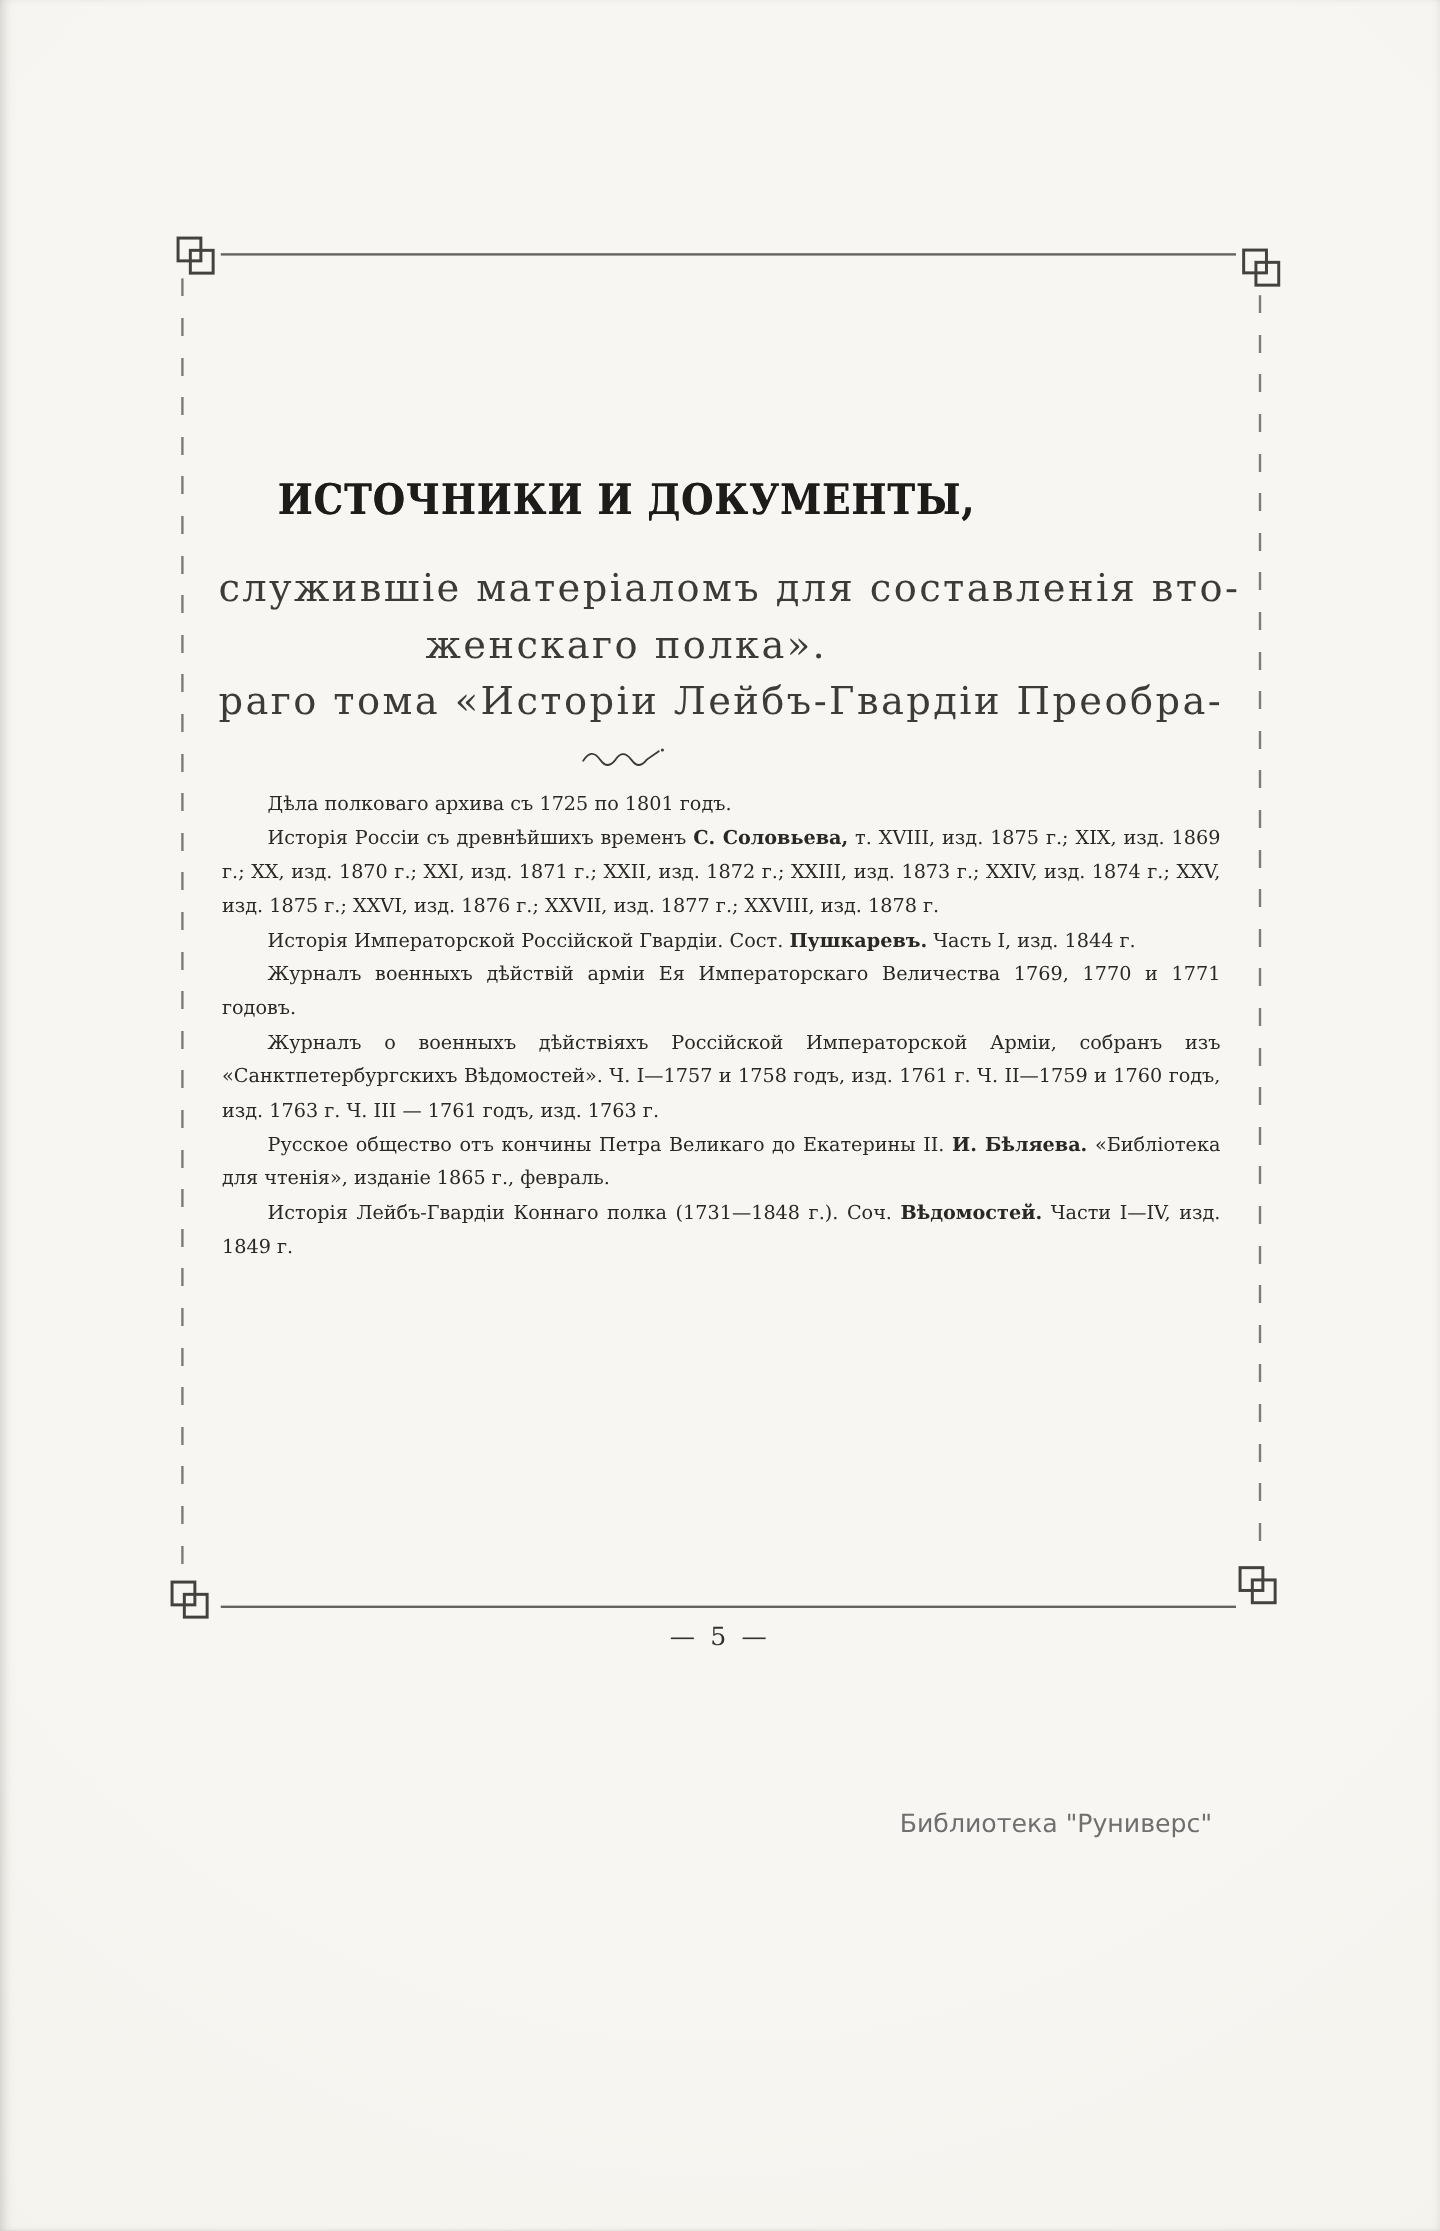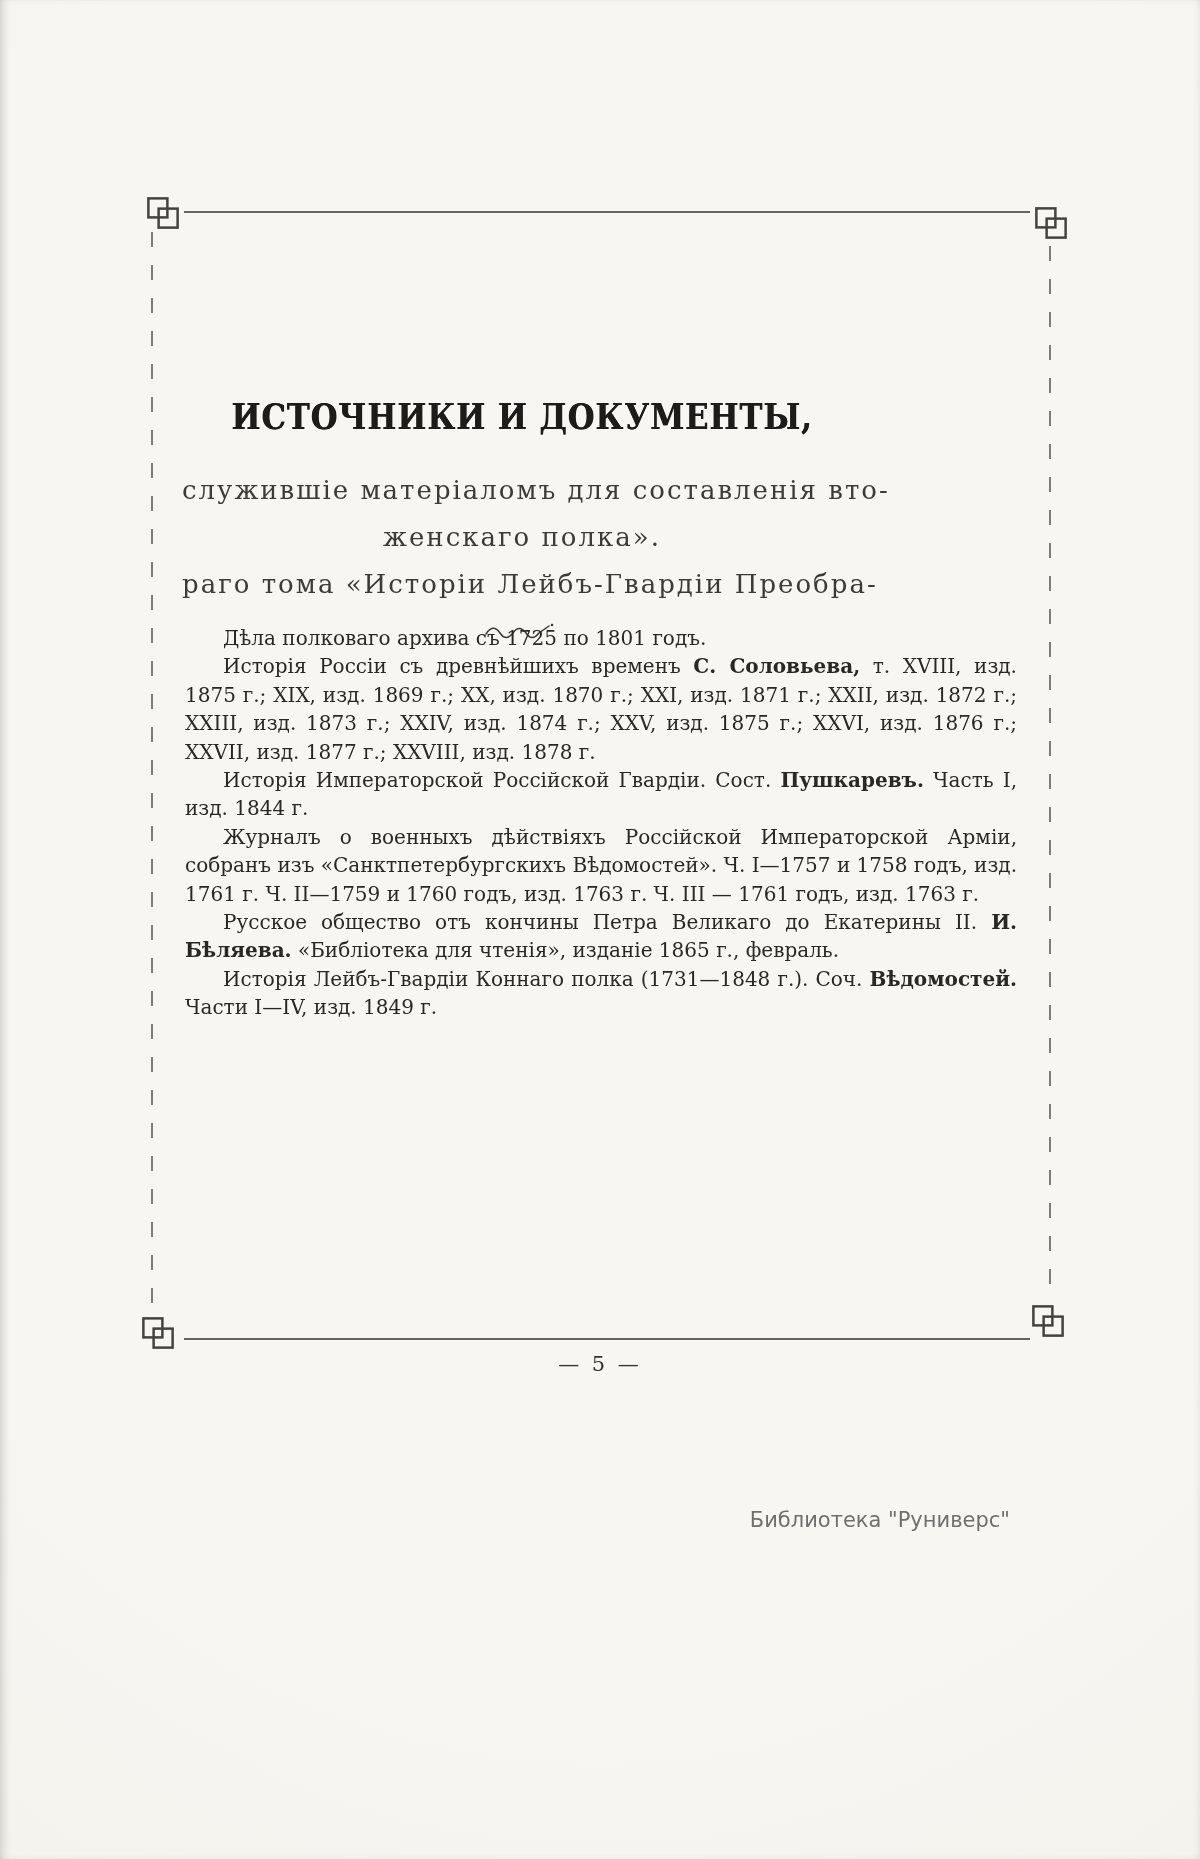--- a/index.html
+++ b/index.html
@@ -41,32 +41,32 @@
     line-height:1.1;
     letter-spacing:1px;
     color:#1d1c1a;
     transform:scaleX(.88);
     transform-origin:50% 50%;
     text-shadow:.4px 0 0 currentColor;
     white-space:nowrap;
   }
   .subtitle { margin-top:30px; }
   .sub-line {
-    font-size:26px;
+    font-size:32px;
     line-height:47px;
     letter-spacing:2px;
     color:#3c3b38;
     white-space:nowrap;
   }
   .flourish { margin-top:10px; }
 
   
   .body-text {
-    position:absolute; left:185px; top:624px; width:832px;
-    font-size:20px; line-height:28.4px;
+    position:absolute; left:185px; top:656px; width:832px;
+    font-size:16px; line-height:28.4px;
     text-align:justify;
     color:#292825;
   }
   .src { margin:0; text-indent:38px; }
   .src .b { font-weight:700; }
 
   
   .page-number {
     position:absolute; top:1352px; left:0; width:1200px;
     text-align:center;
@@ -114,20 +114,21 @@
     <svg class="flourish" width="84" height="26" viewBox="0 0 84 26">
       <path d="M6 16 q7 -11 14 -1 q6 9 13 0 q6 -9 13 0 q6 9 13 0 l10 -7" fill="none" stroke="#3a3936" stroke-width="1.5" stroke-linecap="round"></path>
       <circle cx="72" cy="7" r="1.3" fill="#3a3936"></circle>
     </svg>
   </div>
 
   <div class="body-text">
     <p class="src"><span>Дѣла полковаго архива съ 1725 по 1801 годъ.</span></p>
     <p class="src"><span>Исторія Россіи съ древнѣйшихъ временъ </span><span class="b">С. Соловьева,</span><span> т. XVIII, изд. 1875 г.; XIX, изд. 1869 г.; XX, изд. 1870 г.; XXI, изд. 1871 г.; XXII, изд. 1872 г.; XXIII, изд. 1873 г.; XXIV, изд. 1874 г.; XXV, изд. 1875 г.; XXVI, изд. 1876 г.; XXVII, изд. 1877 г.; XXVIII, изд. 1878 г.</span></p>
     <p class="src"><span>Исторія Императорской Россійской Гвардіи. Сост. </span><span class="b">Пушкаревъ.</span><span> Часть I, изд. 1844 г.</span></p>
+    <p class="src"><span>Журналъ военныхъ дѣйствій арміи Ея Императорскаго Величества 1769, 1770 и 1771 годовъ.</span></p>
     <p class="src"><span>Журналъ о военныхъ дѣйствіяхъ Россійской Императорской Арміи, собранъ изъ «Санктпетербургскихъ Вѣдомостей». Ч. I—1757 и 1758 годъ, изд. 1761 г. Ч. II—1759 и 1760 годъ, изд. 1763 г. Ч. III — 1761 годъ, изд. 1763 г.</span></p>
     <p class="src"><span>Русское общество отъ кончины Петра Великаго до Екатерины II. </span><span class="b">И. Бѣляева.</span><span> «Библіотека для чтенія», изданіе 1865 г., февраль.</span></p>
     <p class="src"><span>Исторія Лейбъ-Гвардіи Коннаго полка (1731—1848 г.). Соч. </span><span class="b">Вѣдомостей.</span><span> Части I—IV, изд. 1849 г.</span></p>
   </div>
 
   <div class="page-number">—  5  —</div>
   <div class="watermark">Библиотека "Руниверс"</div>
 
 </div>
 

